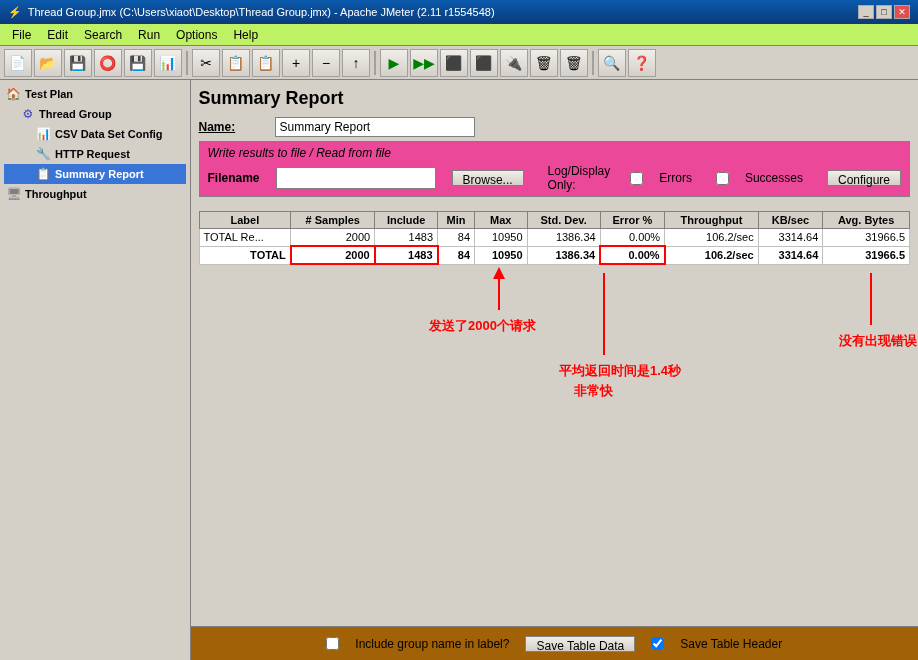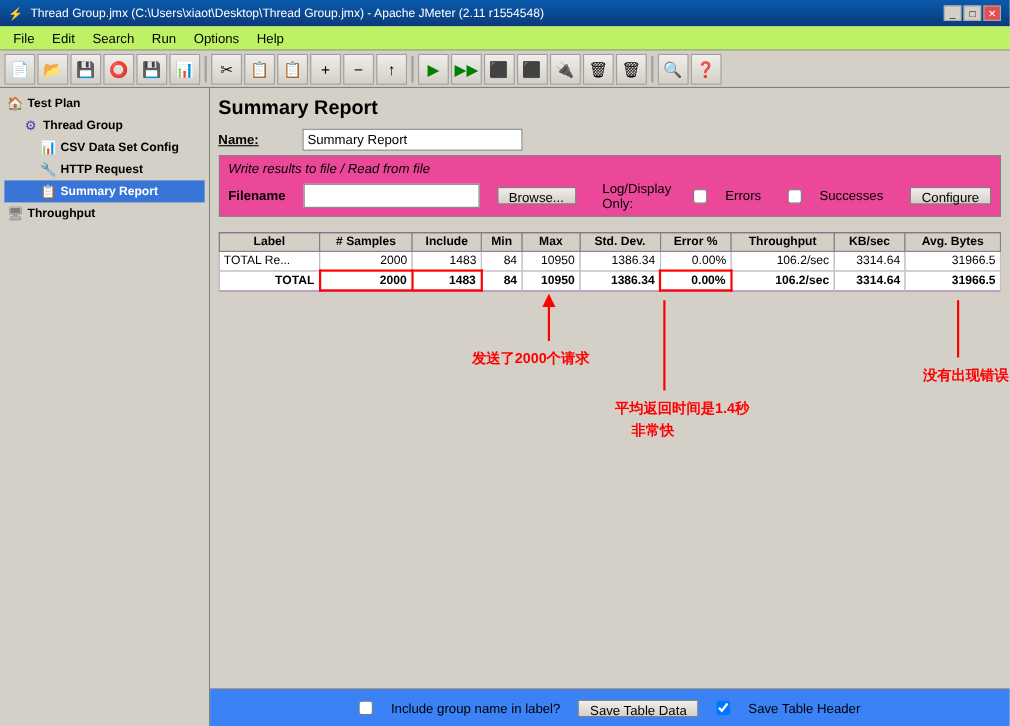--- a/index.html
+++ b/index.html
@@ -222,21 +222,21 @@
       font-weight: bold;
       text-align: right;
     }
     .cell-highlight {
       border: 2px solid red !important;
     }
 
     
     .bottom-bar {
       border-top: 1px solid #808080;
-      background: #3b82f6;
+      background: #a16207;
       padding: 4px 8px;
       display: flex;
       align-items: center;
       justify-content: center;
       gap: 16px;
       height: 34px;
     }
 
     
     .table-wrapper {

